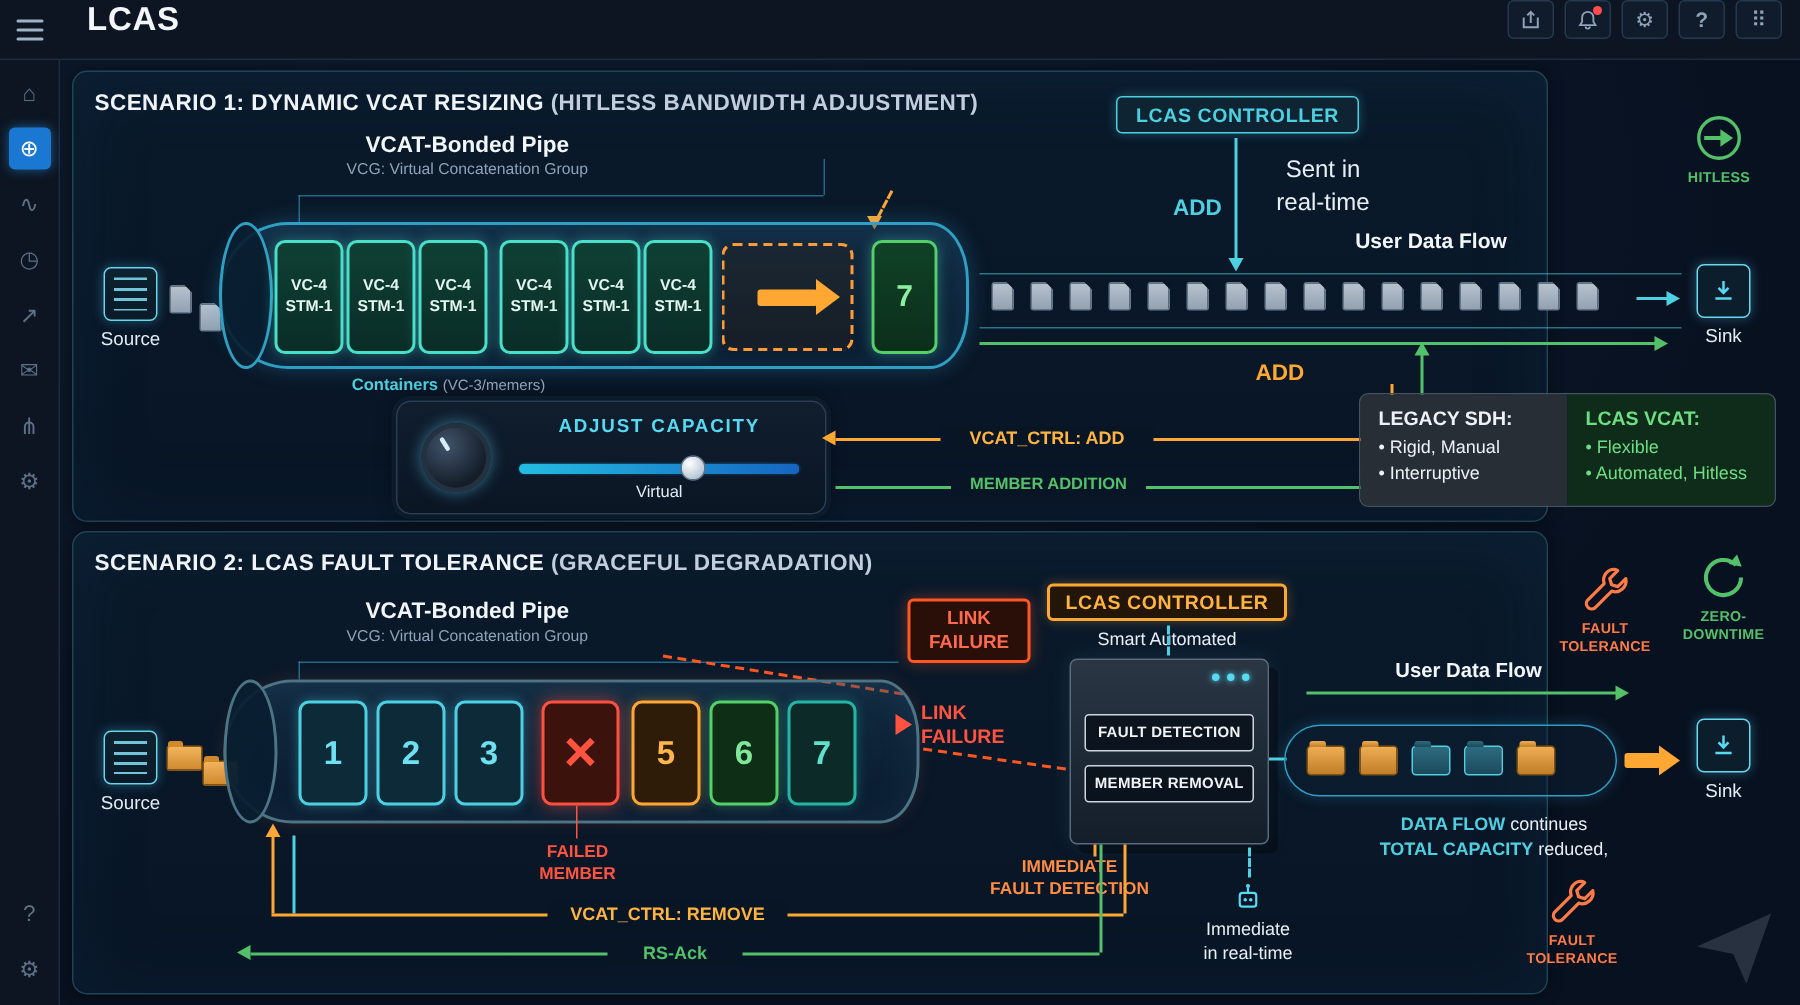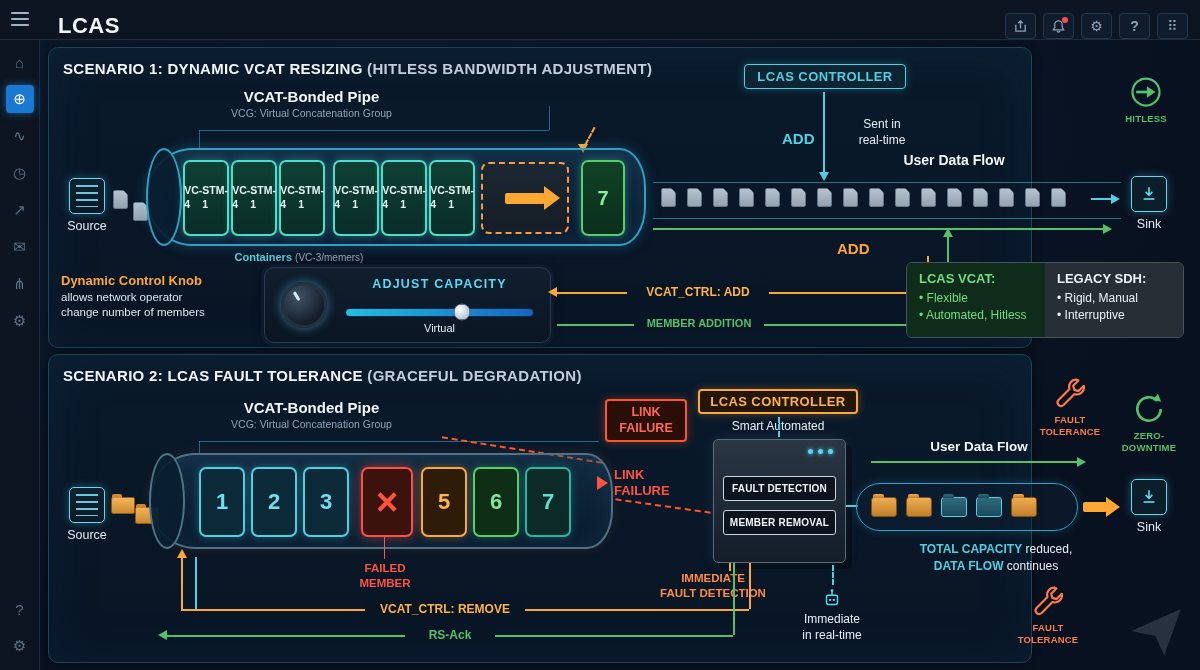--- a/index.html
+++ b/index.html
@@ -2,21 +2,21 @@
 <html><head>
 <meta charset="utf-8">
 <style>
   *{margin:0;padding:0;box-sizing:border-box}
   html,body{width:1200px;height:670px}
   body{position:relative;background:#0a111e;font-family:"Liberation Sans",sans-serif;color:#e8eef5;overflow:hidden}
   .abs{position:absolute}
   .b{font-weight:bold}
   .ctr{text-align:center}
   
-  .topbar{position:absolute;top:0;left:0;width:1200px;height:40px;background:#0d1522;border-bottom:1px solid #1d2b3d;display:flex;align-items:flex-end;z-index:9}
+  .topbar{position:absolute;top:0;left:0;width:1200px;height:40px;background:#0d1522;border-bottom:1px solid #1d2b3d;display:flex;align-items:flex-start;z-index:9}
   .hamburger{width:40px;height:40px;display:flex;flex-direction:column;justify-content:center;align-items:center;gap:4px;cursor:pointer}
   .hamburger span{display:block;width:18px;height:2px;background:#9fb2c6;border-radius:1px}
   .app-title{font-size:22px;font-weight:bold;letter-spacing:.5px;color:#f2f6fa;margin-left:18px}
   .topbar-right{margin-left:auto;display:flex;gap:7px;margin-right:12px}
   .tb-btn{width:31px;height:26px;border:1px solid #24384e;border-radius:4px;background:#101b2b;display:flex;align-items:center;justify-content:center;color:#8fa3b8;font-size:14px;position:relative;cursor:pointer}
   .tb-btn svg{width:15px;height:15px}
   .ndot{position:absolute;top:3px;right:5px;width:6px;height:6px;border-radius:50%;background:#ff4d4d}
   .sidebar{position:absolute;top:40px;left:0;width:40px;height:630px;background:#0d1522;border-right:1px solid #1d2b3d;display:flex;flex-direction:column;align-items:center;padding:8px 0 10px;gap:9px;z-index:9}
   .sb-icon{width:28px;height:28px;display:flex;align-items:center;justify-content:center;color:#5c7187;font-size:15px;border-radius:4px;cursor:pointer;flex-shrink:0}
   .sb-icon.active{background:#1a78d2;color:#fff;box-shadow:0 0 8px rgba(40,140,220,.6)}
@@ -39,21 +39,21 @@
   .ar-l{border-right:9px solid currentColor;border-top:5px solid transparent;border-bottom:5px solid transparent}
   .ar-d{border-top:9px solid currentColor;border-left:5px solid transparent;border-right:5px solid transparent}
   .ar-u{border-bottom:9px solid currentColor;border-left:5px solid transparent;border-right:5px solid transparent}
   .ar-inline{width:0;height:0;border-left:11px solid currentColor;border-top:7px solid transparent;border-bottom:7px solid transparent}
   .lbl-on-line{background:#081525;text-align:center;font-size:12px;padding:1px 5px;border-radius:3px}
   
   .pipe{position:absolute;border:2px solid #2f9fc4;border-radius:46px 26px 26px 46px/50% 40% 40% 50%;background:linear-gradient(180deg,rgba(32,78,110,.35),rgba(10,30,52,.55));box-shadow:0 0 14px rgba(60,170,220,.28),inset 0 0 24px rgba(40,120,170,.22)}
   .pipe::before{content:"";position:absolute;left:-2px;top:-2px;bottom:-2px;width:32px;border:2px solid #2f9fc4;border-radius:50%;background:rgba(9,30,48,.92)}
   .pipe.p2{border-color:#4d7484;box-shadow:0 0 12px rgba(255,110,70,.12),inset 0 0 24px rgba(60,100,130,.2)}
   .pipe.p2::before{border-color:#4d7484}
-  .vc{position:absolute;width:46px;height:76px;border:2px solid #49e0c9;border-radius:7px;background:linear-gradient(180deg,#0f4034,#0a2d27);box-shadow:0 0 9px rgba(80,220,200,.4);display:flex;flex-direction:row;align-items:center;justify-content:center;color:#e3f6ef;font-size:10.5px;font-weight:bold;line-height:1.3}
+  .vc{position:absolute;width:46px;height:76px;border:2px solid #49e0c9;border-radius:7px;background:linear-gradient(180deg,#0f4034,#0a2d27);box-shadow:0 0 9px rgba(80,220,200,.4);display:flex;flex-direction:column;align-items:center;justify-content:center;color:#e3f6ef;font-size:10.5px;font-weight:bold;line-height:1.3}
   .vc.green7{border-color:#54d06a;background:linear-gradient(#104226,#0b2e1b);color:#8cef9f;font-size:20px}
   .m{position:absolute;width:46px;height:70px;border-radius:7px;display:flex;align-items:center;justify-content:center;font-size:22px;font-weight:bold}
   .m-cyan{border:2px solid #4dd0e1;background:#0c2a38;color:#6fe0ef;box-shadow:0 0 8px rgba(77,208,225,.35)}
   .m-red{border:2px solid #ff4f3f;background:#3c120c;color:#ff5340;font-size:38px;box-shadow:0 0 12px rgba(255,80,60,.5)}
   .m-orange{border:2px solid #ffa733;background:#2e1c08;color:#ffb74d;box-shadow:0 0 8px rgba(255,167,51,.35)}
   .m-green{border:2px solid #54d06a;background:#0f2e16;color:#7fe89a;box-shadow:0 0 8px rgba(84,208,106,.35)}
   .m-teal{border:2px solid #26b5a4;background:#0c2a28;color:#5fe0cd;box-shadow:0 0 8px rgba(38,181,164,.35)}
   .dash-zone{position:absolute;border:2px dashed #ff9a3c;border-radius:8px;display:flex;align-items:center;justify-content:center;background:rgba(60,35,10,.25)}
   .big-arrow{display:inline-block;width:40px;height:11px;background:#ffa733;border-radius:2px;position:relative}
   .big-arrow::after{content:"";position:absolute;right:-15px;top:-7px;border-left:16px solid #ffa733;border-top:12px solid transparent;border-bottom:12px solid transparent}
@@ -195,21 +195,21 @@
     <div class="line-v t1" style="left:150px;top:82px;height:18px;color:rgba(47,159,196,.6)"></div>
     <div class="line-v t1" style="left:500px;top:58px;height:24px;color:rgba(47,159,196,.6)"></div>
 
     <div class="dashed-v" style="left:540px;top:78px;height:20px;color:#ffa733;transform:rotate(28deg)"></div>
     <div class="ar ar-d" style="left:529px;top:96px;color:#ffa733"></div>
 
     <div class="badge-cyan abs" style="left:695px;top:16px;width:162px">LCAS CONTROLLER</div>
     <div class="line-v" style="left:774px;top:44px;height:82px;color:#4dd0e1"></div>
     <div class="ar ar-d" style="left:770px;top:124px;color:#4dd0e1"></div>
     <div class="abs b" style="left:733px;top:82px;font-size:15px;color:#4dd0e1">ADD</div>
-    <div class="abs ctr" style="left:796px;top:68px;width:74px;font-size:12px;color:#e8eef5;line-height:1.35">
+    <div class="abs ctr" style="left:796px;top:55px;width:74px;font-size:16px;color:#e8eef5;line-height:1.35">
       <div>Sent in</div>
       <div>real-time</div>
     </div>
 
     <div class="legend green abs" style="left:1066px;top:26px;width:62px">
       <svg viewBox="0 0 40 40">
           <circle cx="20" cy="20" r="15" fill="none" stroke="#53c06a" stroke-width="2.5"></circle>
           <path d="M9 20h14" stroke="#53c06a" stroke-width="3"></path>
           <path d="M21 13.5l9.5 6.5-9.5 6.5z" fill="#53c06a"></path>
         </svg>
@@ -292,25 +292,20 @@
       <div class="node-label">Sink</div>
     </div>
 
     <div class="abs b" style="left:788px;top:192px;font-size:15px;color:#ffa733">ADD</div>
 
     <div class="abs ctr" style="left:140px;top:203px;width:220px;font-size:11px">
       <span class="b" style="color:#4dd0e1">Containers</span>
       <span style="color:#95a6b8;font-size:10px">(VC-3/memers)</span>
     </div>
 
-    <div class="abs" style="left:12px;top:224px;width:205px;line-height:1.35">
-      <div class="b" style="color:#ffa733;font-size:13px">Dynamic Control Knob</div>
-      <div style="font-size:11.5px;color:#dce5ee">allows network operator</div>
-      <div style="font-size:11.5px;color:#dce5ee">change number of members</div>
-    </div>
 
     <div class="ctrl-panel" style="left:215px;top:219px;width:287px;height:76px">
       <div class="knob"></div>
       <div class="slider-area">
         <div class="adjust-label">ADJUST CAPACITY</div>
         <div class="slider-track">
           <div class="slider-handle"></div>
         </div>
         <div class="slider-sub">Virtual</div>
       </div>
@@ -320,29 +315,29 @@
     <div class="ar ar-l" style="left:499px;top:239px;color:#ffa733"></div>
     <div class="line-v" style="left:878px;top:208px;height:36px;color:#ffa733"></div>
     <div class="abs b lbl-on-line" style="left:578px;top:236px;width:142px;color:#ffb340">VCAT_CTRL: ADD</div>
 
     <div class="line-h" style="left:508px;top:276px;width:392px;color:#53c06a"></div>
     <div class="line-v" style="left:898px;top:188px;height:88px;color:#53c06a"></div>
     <div class="ar ar-u" style="left:894px;top:180px;color:#53c06a"></div>
     <div class="abs b lbl-on-line" style="left:585px;top:268px;width:130px;color:#53c06a;font-size:11px">MEMBER ADDITION</div>
 
     <div class="compare" style="left:857px;top:214px;width:278px;height:76px">
+      <div class="col legacy">
+        <h4>LEGACY SDH:</h4>
+        <div class="li">Rigid, Manual</div>
+        <div class="li">Interruptive</div>
+      </div>
       <div class="col lcas">
         <h4>LCAS VCAT:</h4>
         <div class="li">Flexible</div>
         <div class="li">Automated, Hitless</div>
-      </div>
-      <div class="col legacy">
-        <h4>LEGACY SDH:</h4>
-        <div class="li">Rigid, Manual</div>
-        <div class="li">Interruptive</div>
       </div>
     </div>
   </section>
 
   <section class="panel" id="panel2">
     <div class="panel-title">
       <span>SCENARIO 2: LCAS FAULT TOLERANCE</span>
       <span class="paren">(GRACEFUL DEGRADATION)</span>
     </div>
 
@@ -365,21 +360,21 @@
 
     <div class="legend orange abs" style="left:985px;top:20px;width:72px">
       <svg viewBox="0 0 40 40">
           <path d="M27 5a8 8 0 0 0-7.6 10.6L7 28a4 4 0 0 0 5.6 5.6L25 21.2A8 8 0 0 0 35.4 12l-5.9 5.9-4.6-1.4-1.4-4.6L29.4 6A8 8 0 0 0 27 5z" fill="none" stroke="#ff7a45" stroke-width="2.4" stroke-linejoin="round"></path>
         </svg>
       <div class="cap">
         <div>FAULT</div>
         <div>TOLERANCE</div>
       </div>
     </div>
-    <div class="legend green abs" style="left:1062px;top:36px;width:76px">
+    <div class="legend green abs" style="left:1062px;top:12px;width:76px">
       <svg viewBox="0 0 40 40">
           <path d="M33 20a13 13 0 1 1-3.8-9.2" fill="none" stroke="#53c06a" stroke-width="3"></path>
           <path d="M30 3l3.5 9-9.5-2z" fill="#53c06a"></path>
         </svg>
       <div class="cap">
         <div>ZERO-</div>
         <div>DOWNTIME</div>
       </div>
     </div>
 
@@ -457,22 +452,22 @@
       <div class="sink-box" style="margin:0 auto">
         <svg viewBox="0 0 24 24" style="width:20px;height:20px">
             <path d="M12 4v9M8 9.5l4 4 4-4" stroke="#56d9f2" stroke-width="2" fill="none"></path>
             <path d="M5.5 18h13" stroke="#56d9f2" stroke-width="2"></path>
           </svg>
       </div>
       <div class="node-label">Sink</div>
     </div>
 
     <div class="abs ctr" style="left:827px;top:186px;width:240px;font-size:12px;line-height:1.45">
+      <div><span class="b" style="color:#4dd0e1">DATA FLOW</span><span style="color:#e8eef5"> continues</span></div>
       <div><span class="b" style="color:#4dd0e1">TOTAL CAPACITY</span><span style="color:#e8eef5"> reduced,</span></div>
-      <div><span class="b" style="color:#4dd0e1">DATA FLOW</span><span style="color:#e8eef5"> continues</span></div>
     </div>
 
     <div class="dashed-v" style="left:680px;top:208px;height:8px;color:#ffa733"></div>
     <div class="abs ctr b" style="left:604px;top:216px;width:120px;font-size:11.5px;color:#ff8c42;line-height:1.3">
       <div>IMMEDIATE</div>
       <div>FAULT DETECTION</div>
     </div>
 
     <div class="dashed-v" style="left:783px;top:210px;height:20px;color:#4dd0e1"></div>
     <svg class="abs" style="left:772px;top:232px;width:22px;height:22px" viewBox="0 0 24 24">

